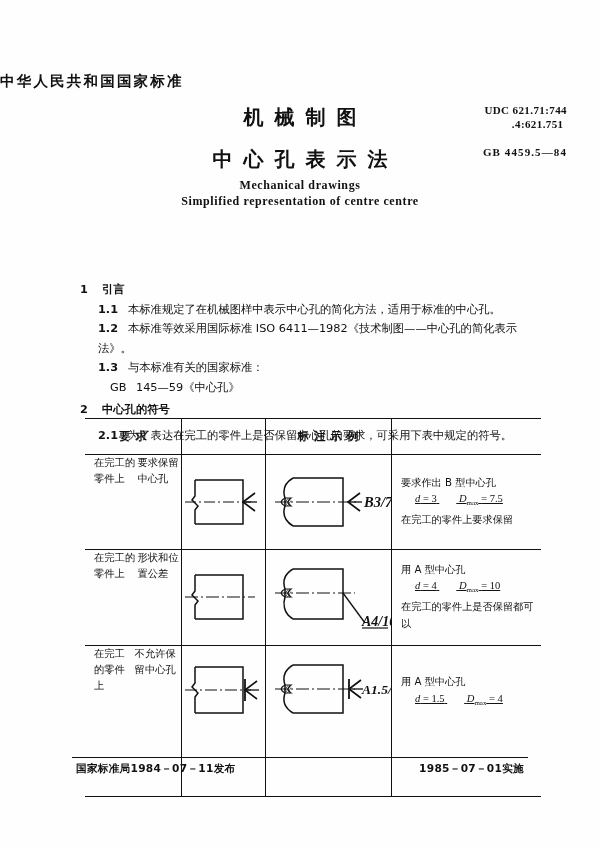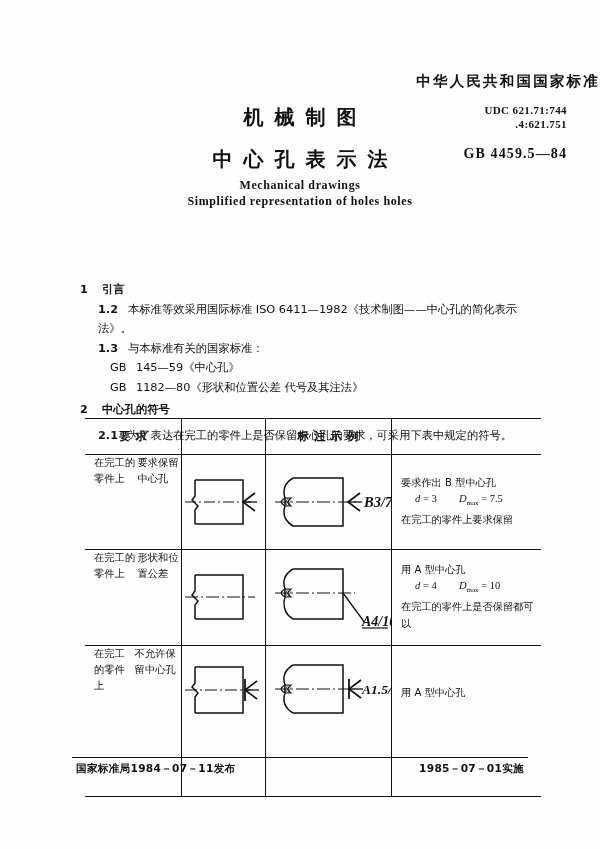--- a/index.html
+++ b/index.html
@@ -13,21 +13,21 @@
   }
   .page{
     position:absolute;
     left:0;top:0;width:600px;height:849px;
     background:#fefefe;
   }
 
   
   .nation{
     position:absolute;left:0;top:72px;width:600px;
-    text-align:right;
+    text-align:left;
     font-family:"DejaVu Sans","Liberation Sans",sans-serif;
     font-weight:bold;font-size:14.5px;letter-spacing:2.2px;
   }
   .title1,.title2{
     position:absolute;left:0;width:600px;text-align:center;
     font-family:"DejaVu Sans","Liberation Sans",sans-serif;
     font-weight:bold;font-size:20px;letter-spacing:11px;
     text-indent:11px;
   }
   .title1{top:104px;}
@@ -37,29 +37,29 @@
     font-family:"Liberation Serif","DejaVu Serif",serif;
     font-weight:bold;font-size:12px;letter-spacing:.6px;
   }
   .entitle.l1{top:178px;}
   .entitle.l2{top:194px;}
 
   .udcblock{
     position:absolute;right:33px;top:104px;
     font-family:"Liberation Serif","DejaVu Serif",serif;
     font-weight:bold;font-size:11px;
-    text-align:right;
+    text-align:center;
     line-height:1.25;
     letter-spacing:.4px;
   }
   .udcblock .l2{padding-left:24px;}
   .gbno{
     position:absolute;right:33px;top:146px;
     font-family:"Liberation Serif","DejaVu Serif",serif;
-    font-weight:bold;font-size:14px;letter-spacing:1.1px;
+    font-weight:bold;font-size:11px;letter-spacing:1.1px;
   }
 
   
   .body{
     position:absolute;left:80px;top:252px;width:455px;
     font-family:"DejaVu Sans","Liberation Sans",sans-serif;
     font-size:11.3px;
     line-height:19.6px;
     margin-top:26px;
   }
@@ -116,21 +116,21 @@
   .c-ex{position:absolute;left:180px;width:126px;top:0;height:100%;}
   .c-exp{
     position:absolute;left:306px;width:150px;top:0;height:100%;
     display:flex;flex-direction:column;justify-content:center;
     font-family:"DejaVu Sans","Liberation Sans",sans-serif;
     font-size:10.2px;line-height:16.5px;
     padding-left:10px;box-sizing:border-box;
   }
   .c-exp .dim{
     font-family:"Liberation Serif","DejaVu Serif",serif;
-    padding-left:14px;font-size:10.5px;
+    padding-left:14px;font-size:10.5px;text-decoration:underline;
   }
   .c-exp .dim i{font-style:italic;}
   .c-exp .dim sub{font-size:7px;}
   .c-exp .dim .sp{display:inline-block;width:17px;}
 
   svg{display:block;}
 
   
   .footrule{
     position:absolute;left:72px;top:757px;width:456px;
@@ -149,50 +149,50 @@
 </style>
 </head>
 <body>
 
 <div class="page">
 
   <div class="nation">中华人民共和国国家标准</div>
   <div class="title1">机械制图</div>
   <div class="title2">中心孔表示法</div>
   <div class="entitle l1">Mechanical drawings</div>
-  <div class="entitle l2">Simplified representation of holes holes</div>
+  <div class="entitle l2">Simplified representation of centre centre</div>
 
   <div class="udcblock">
     <div class="l1">UDC 621.71:744</div>
     <div class="l2">.4:621.751</div>
   </div>
   <div class="gbno">GB 4459.5—84</div>
 
   <div class="body">
 
     <div class="sec">
       <span class="num">1</span><span>引言</span>
     </div>
 
+    <div class="para">
+      <span class="num">1.1</span><span>本标准规定了在机械图样中表示中心孔的简化方法，适用于标准的中心孔。</span>
+    </div>
 
     <div class="para">
       <span class="num">1.2</span><span>本标准等效采用国际标准 ISO 6411—1982《技术制图——中心孔的简化表示法》。</span>
     </div>
 
     <div class="para">
       <span class="num">1.3</span><span>与本标准有关的国家标准：</span>
     </div>
 
     <div class="ref">
       <span class="g">GB</span><span>145—59《中心孔》</span>
     </div>
 
-    <div class="ref">
-      <span class="g">GB</span><span>1182—80《形状和位置公差  代号及其注法》</span>
-    </div>
 
     <div class="sec">
       <span class="num">2</span><span>中心孔的符号</span>
     </div>
 
     <div class="gap"></div>
 
     <div class="para">
       <span class="num">2.1</span><span>为了表达在完工的零件上是否保留中心孔的要求，可采用下表中规定的符号。</span>
     </div>
@@ -333,20 +333,27 @@
           <path d="M10 44 L90 44" fill="none" stroke="#111" stroke-width="1" stroke-dasharray="13,3,2,3"></path>
           <path d="M96 35 L84 44 L96 53" fill="none" stroke="#111" stroke-width="1.7"></path>
           <path d="M84 44 L98 44" fill="none" stroke="#111" stroke-width="1.3"></path>
           <path d="M84 34 L84 54" fill="none" stroke="#111" stroke-width="1.8"></path>
           <text x="97" y="49" font-family="Liberation Serif, serif" font-style="italic" font-weight="bold" font-size="13.5" fill="#111">A1.5/4</text>
         </svg>
       </div>
 
       <div class="c-exp">
         <div>用 A 型中心孔</div>
+        <div class="dim">
+          <i>d</i>
+          <span>= 1.5</span>
+          <span class="sp"></span>
+          <i>D</i><sub>max</sub>
+          <span>= 4</span>
+        </div>
       </div>
     </div>
 
   </div>
 
   <div class="footrule"></div>
   <div class="footL">国家标准局1984－07－11发布</div>
   <div class="footR">1985－07－01实施</div>
 
 </div>

